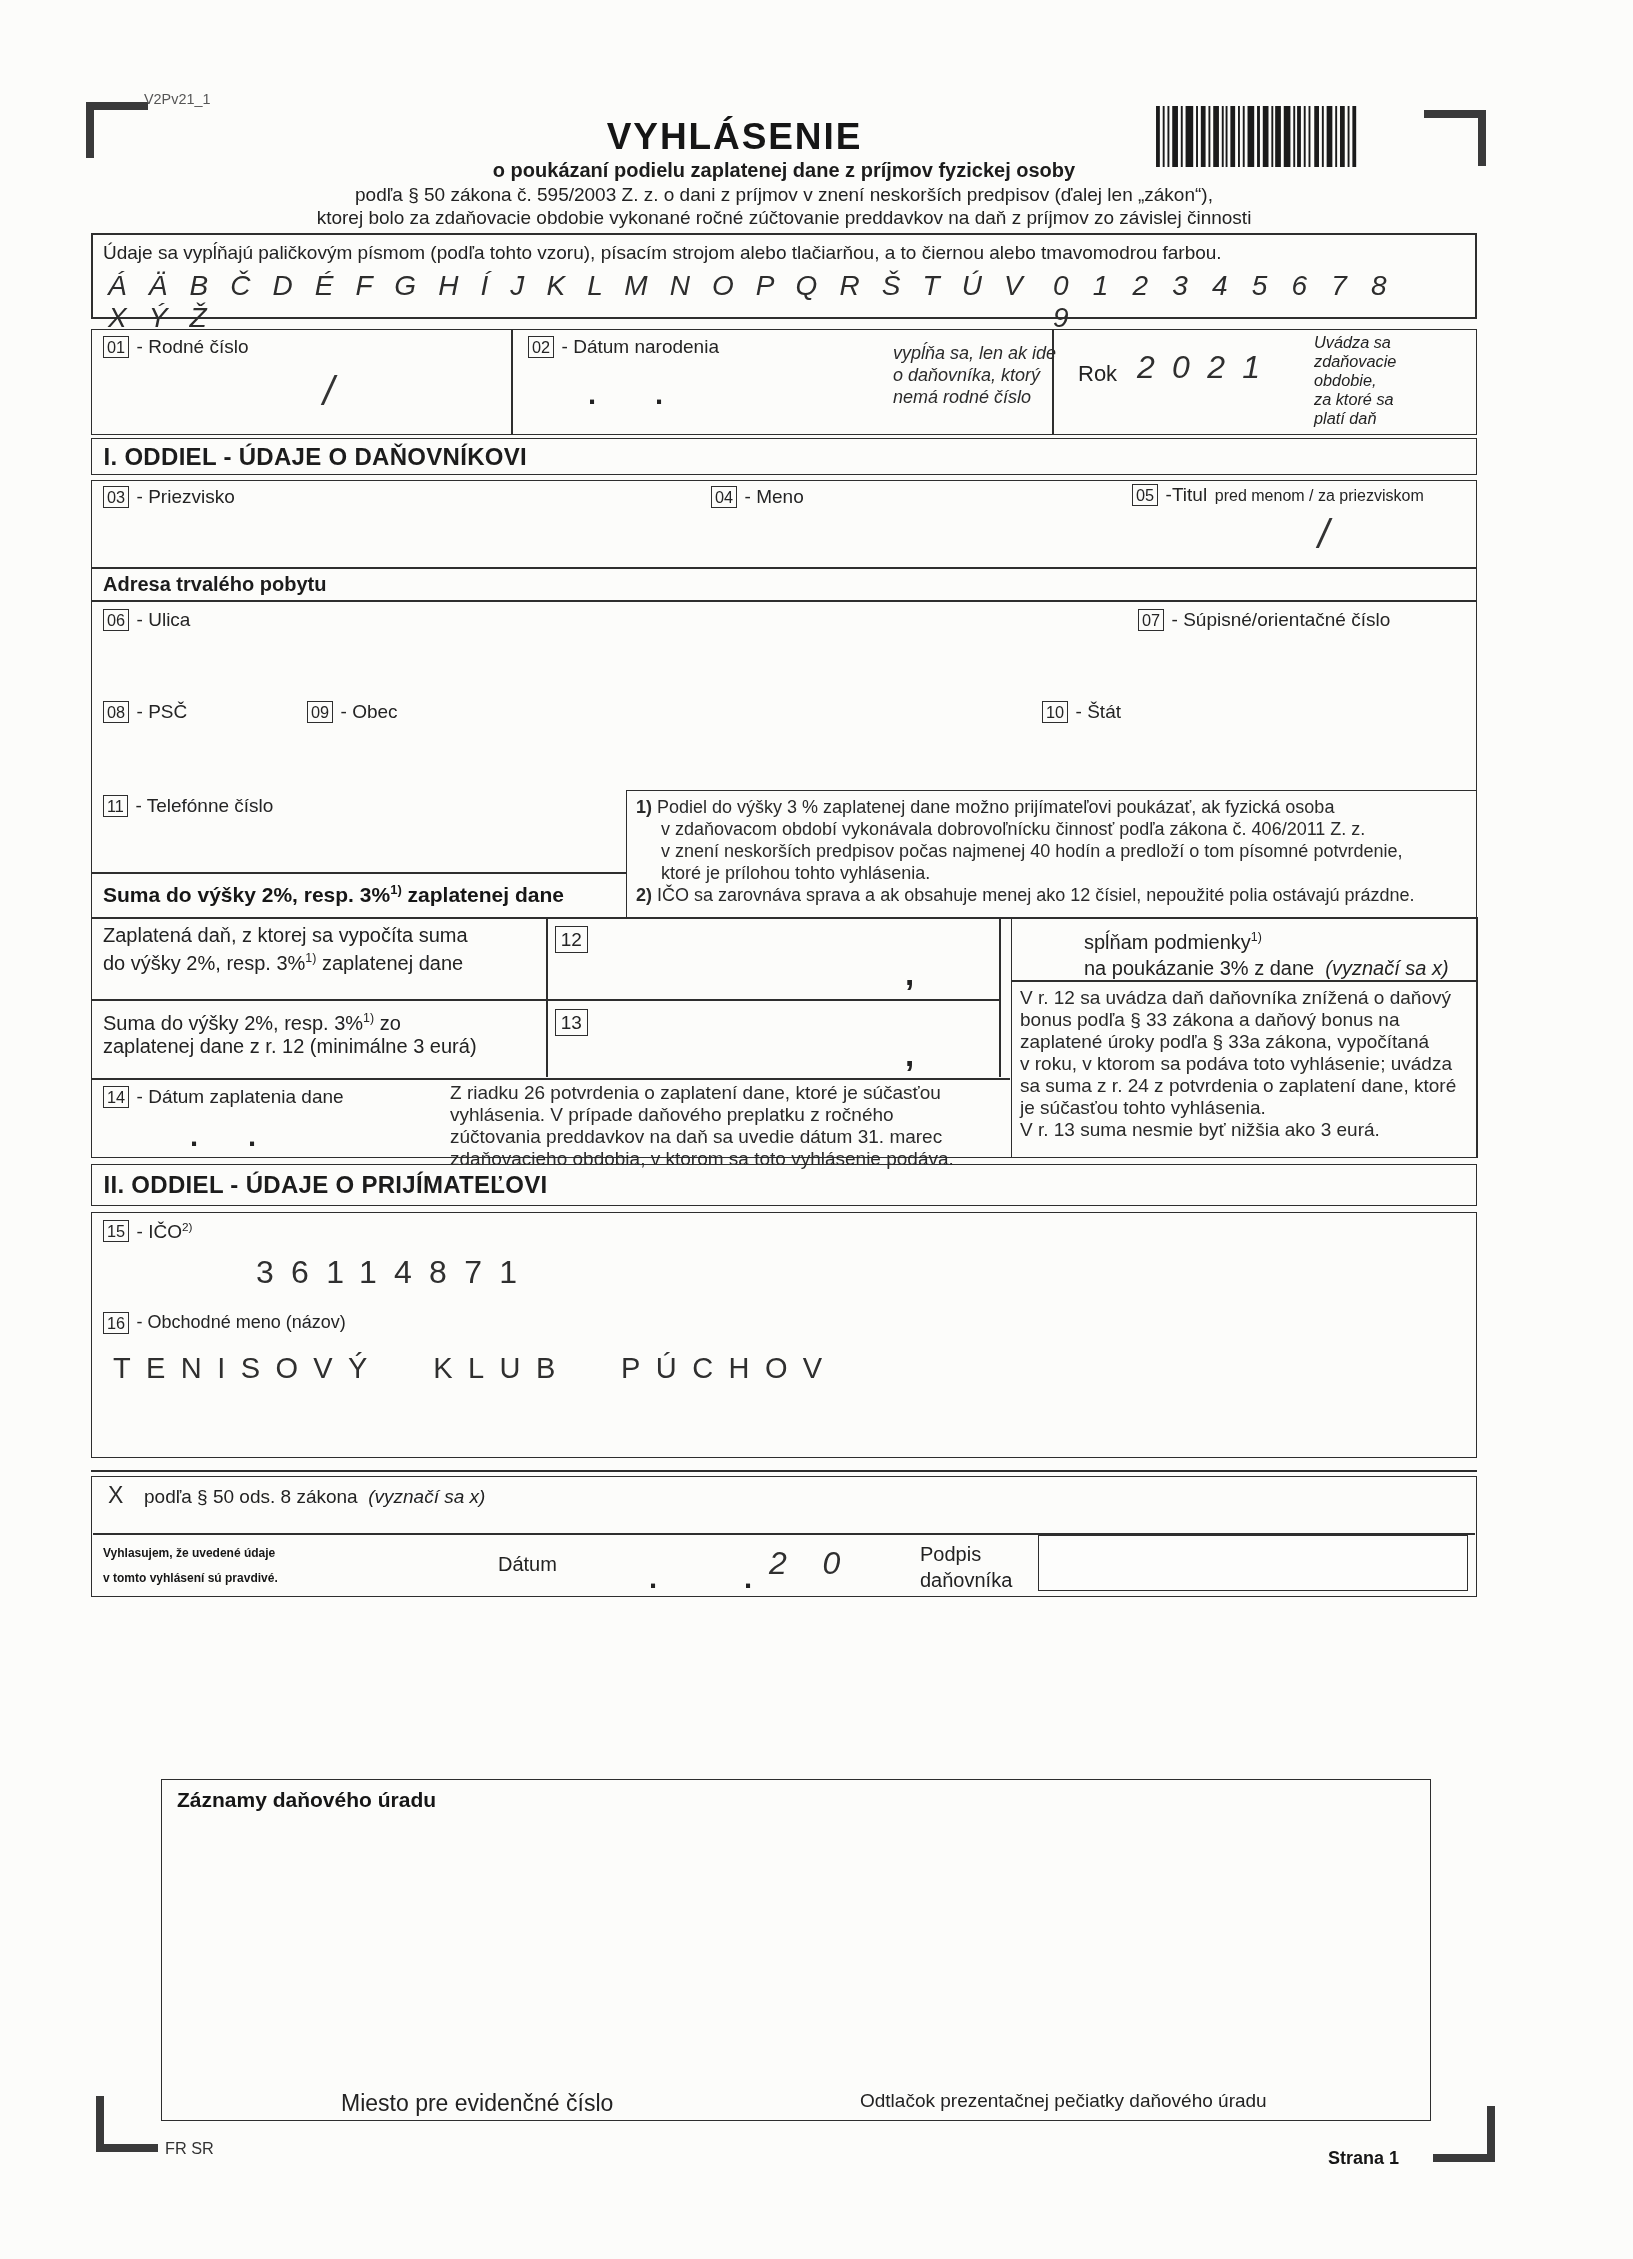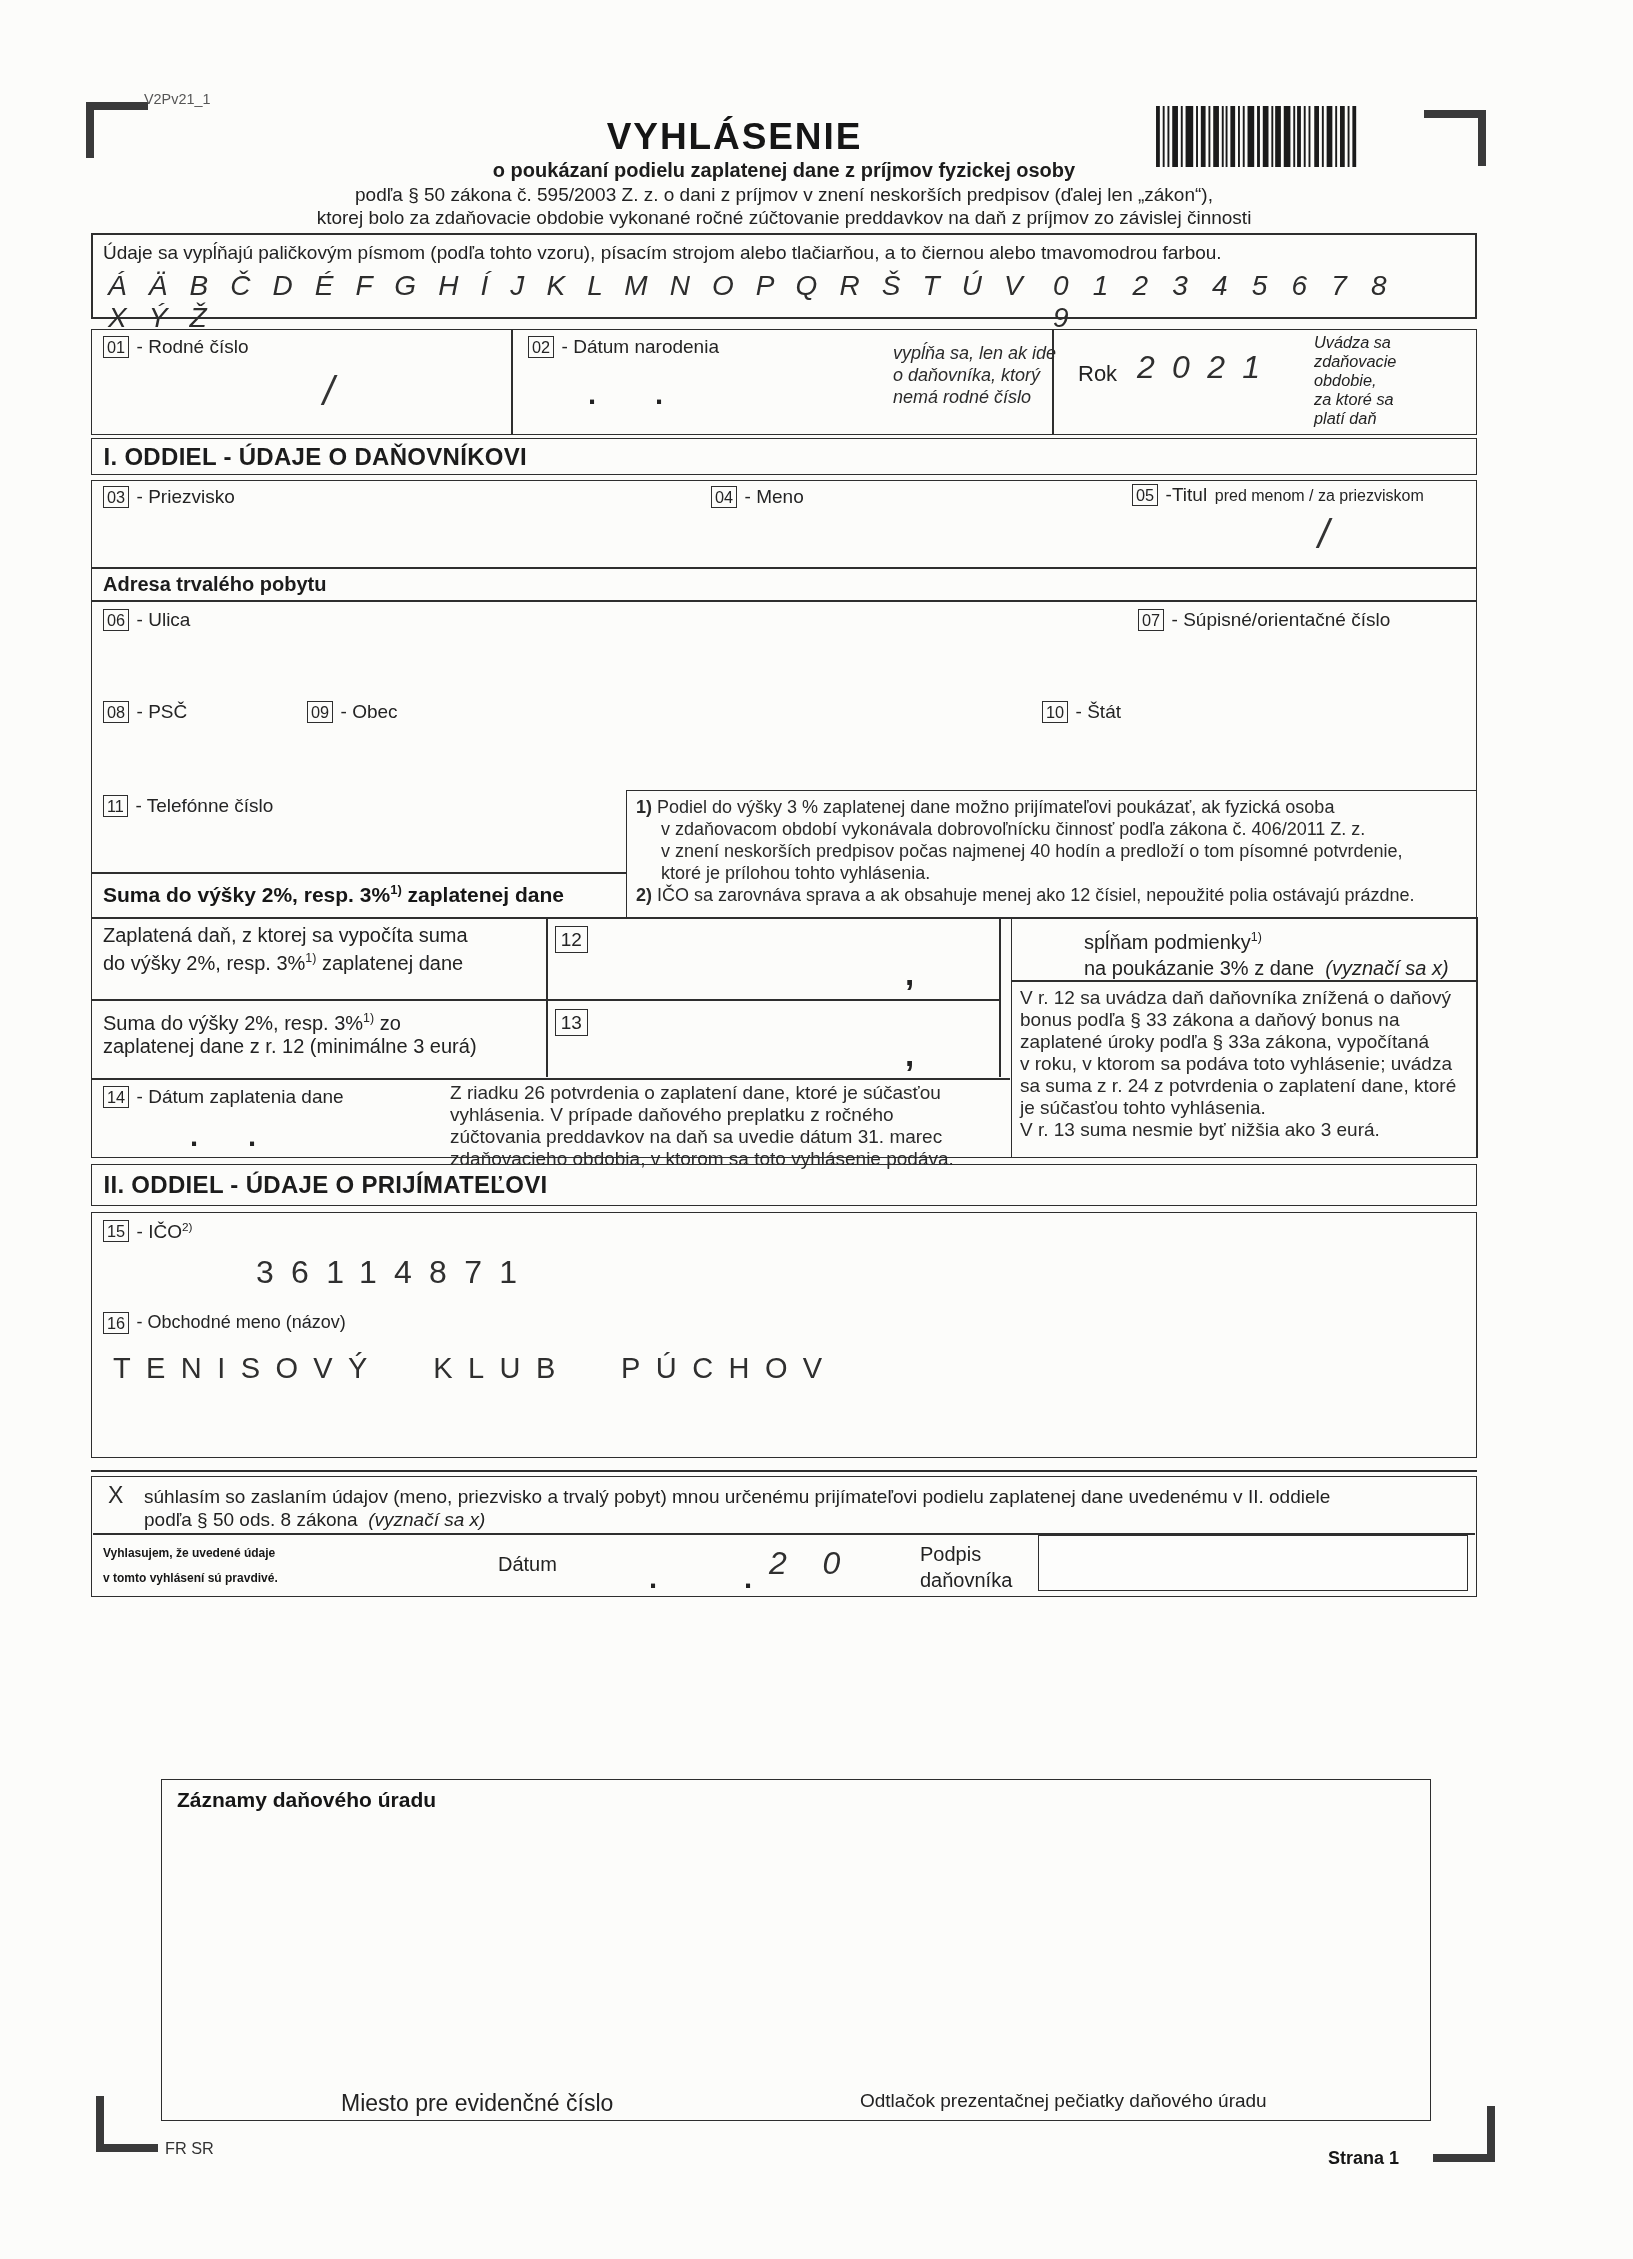--- a/index.html
+++ b/index.html
@@ -264,21 +264,20 @@
     <span class="chip">16</span>
     <span>- Obchodné meno (názov)</span>
   </div>
   <div class="fld" style="left:106px;top:1343px;width:1249px;height:53px;"></div>
   <div class="abs" style="left:113px;top:1352px;font-size:29px;letter-spacing:15.4px;word-spacing:27px;color:#2f2f2f;">TENISOVÝ KLUB PÚCHOV</div>
 
   <div class="hl" style="left:91px;top:1470px;width:1386px;"></div>
   <div class="bx" style="left:91px;top:1476px;width:1386px;height:121px;"></div>
   <div class="abs" style="left:108px;top:1482px;font-size:23px;color:#2b2b2b;">X</div>
   <div class="abs" style="left:144px;top:1485px;font-size:19px;line-height:23px;">
-    <div>súhlasím so zaslaním údajov (meno, priezvisko a trvalý pobyt) mnou určenému prijímateľovi podielu zaplatenej dane uvedenému v II. oddiele</div>
     <div><span>podľa § 50 ods. 8 zákona</span>&nbsp;&nbsp;<span class="it">(vyznačí sa x)</span></div>
   </div>
   <div class="hl" style="left:93px;top:1533px;width:1382px;"></div>
 
   <div class="abs b" style="left:103px;top:1541px;font-size:12px;line-height:25px;color:#161616;">
     <div>Vyhlasujem, že uvedené údaje</div>
     <div>v tomto vyhlásení sú pravdivé.</div>
   </div>
   <div class="abs" style="left:498px;top:1553px;font-size:20px;">Dátum</div>
   <div class="fld" style="left:576px;top:1542px;width:327px;height:48px;"></div>

